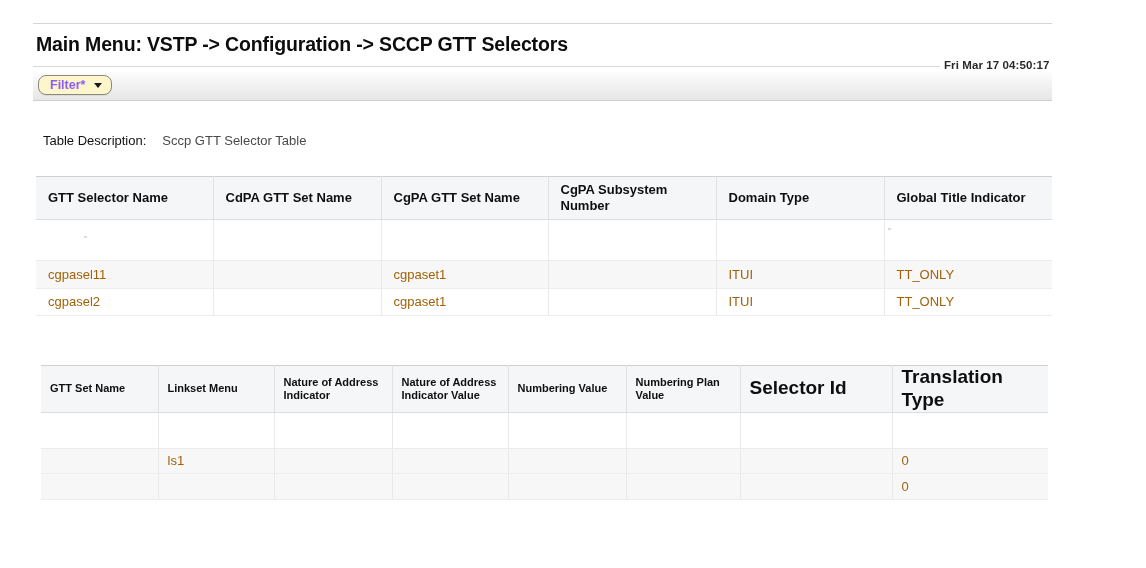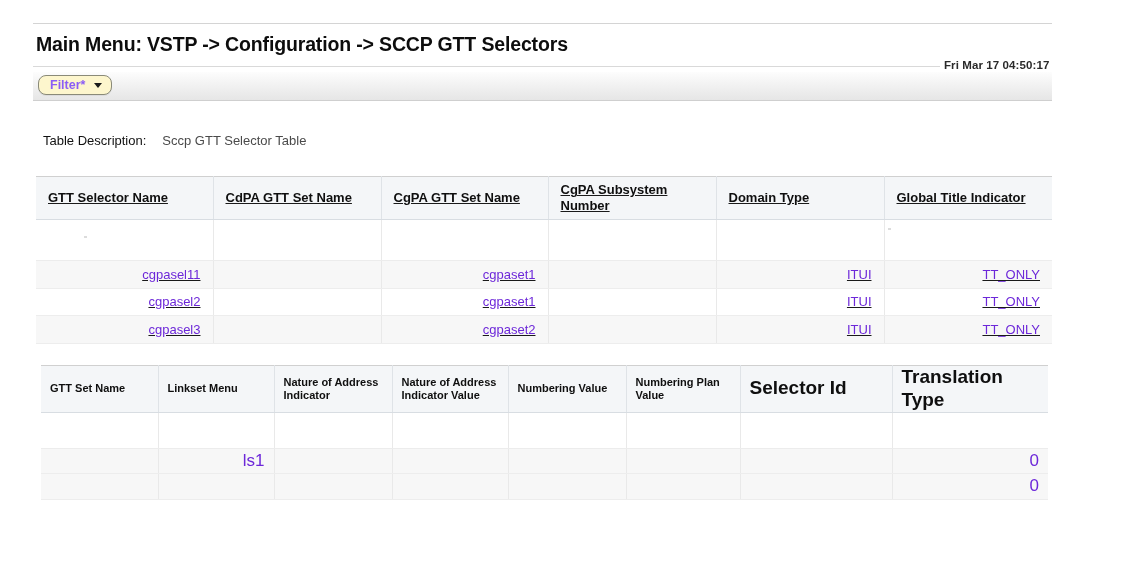--- a/index.html
+++ b/index.html
@@ -157,31 +157,29 @@
     line-height: 1.2;
   }
   .grid tbody tr.r-odd  td { background: #f7f7f7; }
   .grid tbody tr.r-even td { background: #ffffff; }
   .grid tbody tr.blank-row td {
     background: #ffffff;
     border-bottom: 1px solid #ececec;
   }
   .grid tbody td {
     border-bottom: 1px solid #ededed;
-    color: #6d28d9;
-    text-align: right;
+    color: #a16207;
   }
 
   
   #table-selectors {
     left: 36px;
     top: 176px;
     width: 1016px;
     font-size: 13px;
-    text-decoration: underline;
   }
   #table-selectors thead th {
     height: 42px;
     padding: 0 12px;
     font-size: 13px;
   }
   #table-selectors tbody td {
     height: 26.5px;
     padding: 0 12px;
     font-size: 13px;
@@ -199,21 +197,21 @@
     height: 38px;
     padding: 0 9px;
     font-size: 11px;
   }
   #table-gttset thead th.big {
     font-size: 19px;
   }
   #table-gttset tbody td {
     height: 24.5px;
     padding: 0 9px;
-    font-size: 17px;
+    font-size: 13px;
   }
   #table-gttset tbody tr.blank-row td { height: 35px; }
 
   
   .artifact {
     position: absolute;
     width: 3px;
     height: 2px;
     background: #dcdcdc;
   }
@@ -275,28 +273,20 @@
         <td></td>
         <td>cgpaset1</td>
         <td></td>
         <td>ITUI</td>
         <td>TT_ONLY</td>
       </tr>
       <tr class="r-even">
         <td>cgpasel2</td>
         <td></td>
         <td>cgpaset1</td>
-        <td></td>
-        <td>ITUI</td>
-        <td>TT_ONLY</td>
-      </tr>
-      <tr class="r-odd">
-        <td>cgpasel3</td>
-        <td></td>
-        <td>cgpaset2</td>
         <td></td>
         <td>ITUI</td>
         <td>TT_ONLY</td>
       </tr>
     </tbody>
   </table>
 
   <table class="grid" id="table-gttset">
     <colgroup>
       <col style="width:117px">

